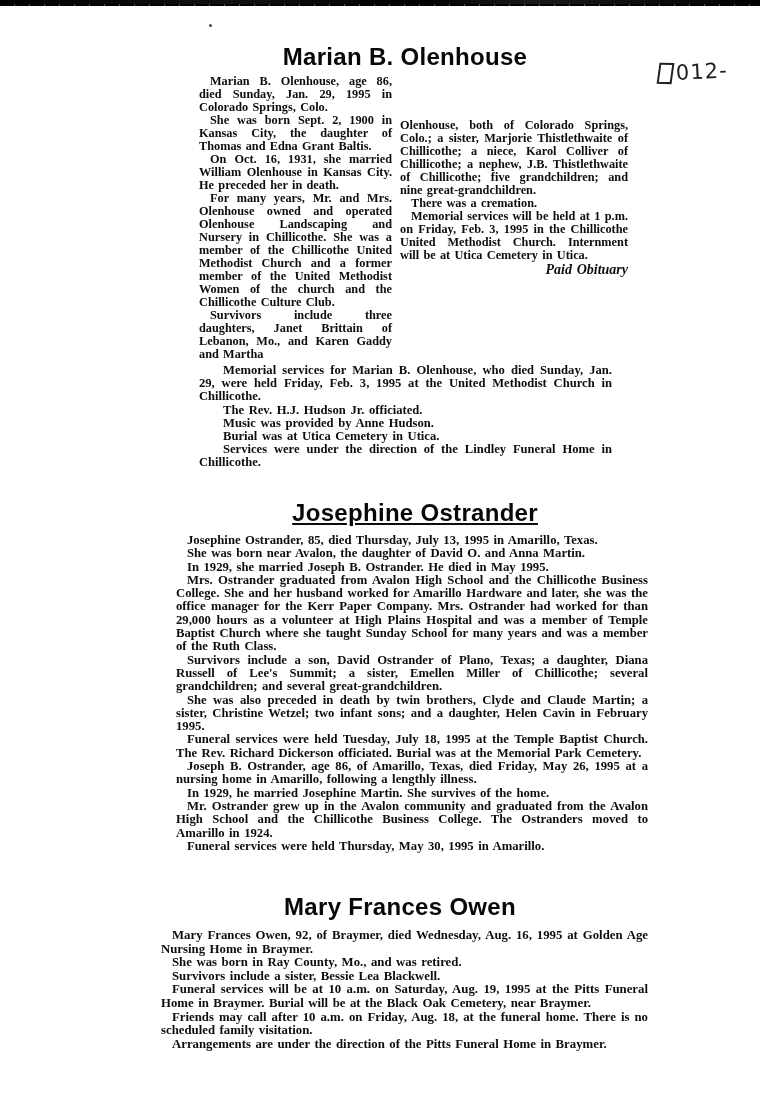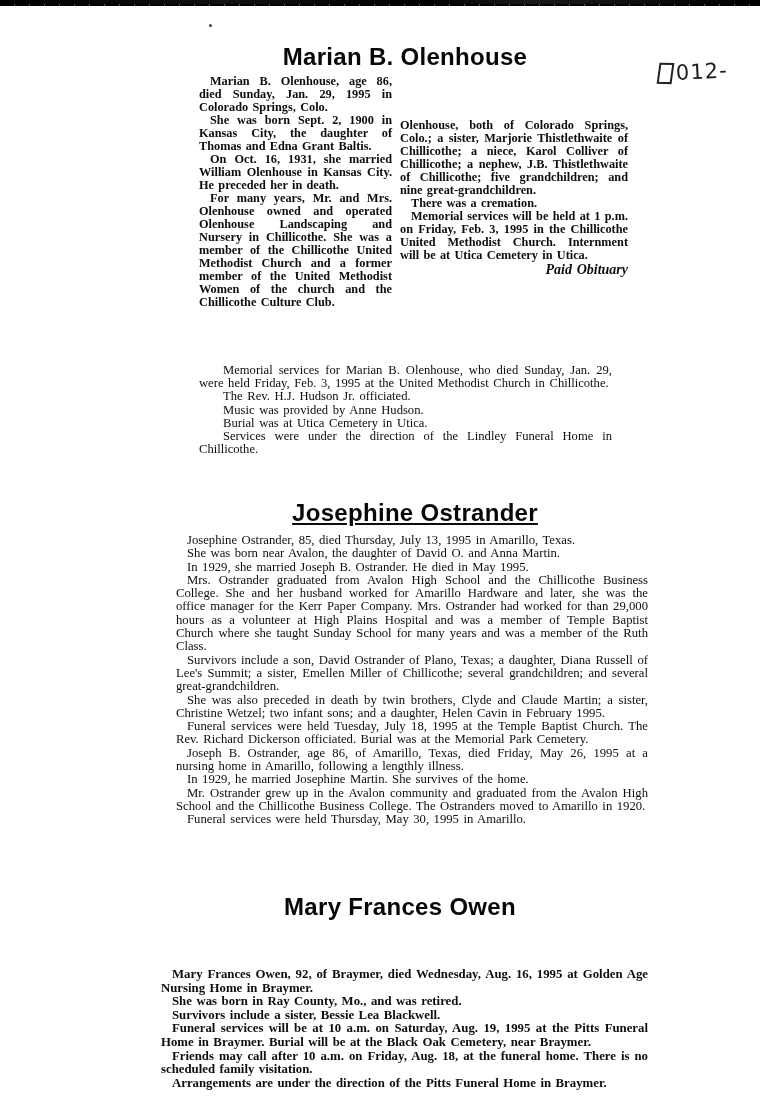--- a/index.html
+++ b/index.html
@@ -65,33 +65,33 @@
   }
   .col-left{width:193px;}
   .col-right{width:228px;}
   .byline{
     text-align:right;text-indent:0;
     font-style:italic;font-size:14px;
     margin-top:1px;
   }
   .obit1-followup{
     position:absolute;left:199px;top:364px;width:413px;
-    font-weight:normal;font-size:12.6px;line-height:13.2px;
+    font-weight:bold;font-size:12.6px;line-height:13.2px;
     word-spacing:1.5px;
   }
   .obit1-followup p{text-indent:24px;}
   .obit2-title{position:absolute;left:190px;top:499px;width:450px;text-decoration:underline;}
   .obit2-body{
     position:absolute;left:176px;top:534px;width:472px;
-    font-weight:normal;font-size:12.7px;line-height:13.3px;
+    font-weight:bold;font-size:12.7px;line-height:13.3px;
     word-spacing:1.3px;
   }
   .obit3-title{position:absolute;left:160px;top:893px;width:480px;}
   .obit3-body{
-    position:absolute;left:161px;top:968px;width:487px;
+    position:absolute;left:161px;top:929px;width:487px;
     font-weight:bold;font-size:12.8px;line-height:13.6px;
     word-spacing:1.3px;
   }
 </style>
 </head>
 <body>
 
 <div>
 
   <div class="scan-bar"></div>
@@ -105,20 +105,21 @@
   <div class="obit1-title">
     <h1>Marian B. Olenhouse</h1>
   </div>
 
   <div class="obit1-cols">
     <div class="col-left">
       <p>Marian B. Olenhouse, age 86, died Sunday, Jan. 29, 1995 in Colorado Springs, Colo.</p>
       <p>She was born Sept. 2, 1900 in Kansas City, the daughter of Thomas and Edna Grant Baltis.</p>
       <p>On Oct. 16, 1931, she married William Olenhouse in Kansas City. He preceded her in death.</p>
       <p>For many years, Mr. and Mrs. Olenhouse owned and operated Olenhouse Landscaping and Nursery in Chillicothe. She was a member of the Chillicothe United Methodist Church and a former member of the United Methodist Women of the church and the Chillicothe Culture Club.</p>
+      <p>Survivors include three daughters, Janet Brittain of Lebanon, Mo., and Karen Gaddy and Martha</p>
     </div>
     <div class="col-right">
       <p class="cont">Olenhouse, both of Colorado Springs, Colo.; a sister, Marjorie Thistlethwaite of Chillicothe; a niece, Karol Colliver of Chillicothe; a nephew, J.B. Thistlethwaite of Chillicothe; five grandchildren; and nine great-grandchildren.</p>
       <p>There was a cremation.</p>
       <p>Memorial services will be held at 1 p.m. on Friday, Feb. 3, 1995 in the Chillicothe United Methodist Church. Internment will be at Utica Cemetery in Utica.</p>
       <p class="byline">Paid Obituary</p>
     </div>
   </div>
 
   <div class="obit1-followup">
@@ -136,21 +137,21 @@
   <div class="obit2-body">
     <p>Josephine Ostrander, 85, died Thursday, July 13, 1995 in Amarillo, Texas.</p>
     <p>She was born near Avalon, the daughter of David O. and Anna Martin.</p>
     <p>In 1929, she married Joseph B. Ostrander. He died in May 1995.</p>
     <p>Mrs. Ostrander graduated from Avalon High School and the Chillicothe Business College. She and her husband worked for Amarillo Hardware and later, she was the office manager for the Kerr Paper Company. Mrs. Ostrander had worked for than 29,000 hours as a volunteer at High Plains Hospital and was a member of Temple Baptist Church where she taught Sunday School for many years and was a member of the Ruth Class.</p>
     <p>Survivors include a son, David Ostrander of Plano, Texas; a daughter, Diana Russell of Lee's Summit; a sister, Emellen Miller of Chillicothe; several grandchildren; and several great-grandchildren.</p>
     <p>She was also preceded in death by twin brothers, Clyde and Claude Martin; a sister, Christine Wetzel; two infant sons; and a daughter, Helen Cavin in February 1995.</p>
     <p>Funeral services were held Tuesday, July 18, 1995 at the Temple Baptist Church. The Rev. Richard Dickerson officiated. Burial was at the Memorial Park Cemetery.</p>
     <p>Joseph B. Ostrander, age 86, of Amarillo, Texas, died Friday, May 26, 1995 at a nursing home in Amarillo, following a lengthly illness.</p>
     <p>In 1929, he married Josephine Martin. She survives of the home.</p>
-    <p>Mr. Ostrander grew up in the Avalon community and graduated from the Avalon High School and the Chillicothe Business College. The Ostranders moved to Amarillo in 1920.</p>
+    <p>Mr. Ostrander grew up in the Avalon community and graduated from the Avalon High School and the Chillicothe Business College. The Ostranders moved to Amarillo in 1924.</p>
     <p>Funeral services were held Thursday, May 30, 1995 in Amarillo.</p>
   </div>
 
   <div class="obit3-title">
     <h1>Mary Frances Owen</h1>
   </div>
 
   <div class="obit3-body">
     <p>Mary Frances Owen, 92, of Braymer, died Wednesday, Aug. 16, 1995 at Golden Age Nursing Home in Braymer.</p>
     <p>She was born in Ray County, Mo., and was retired.</p>

